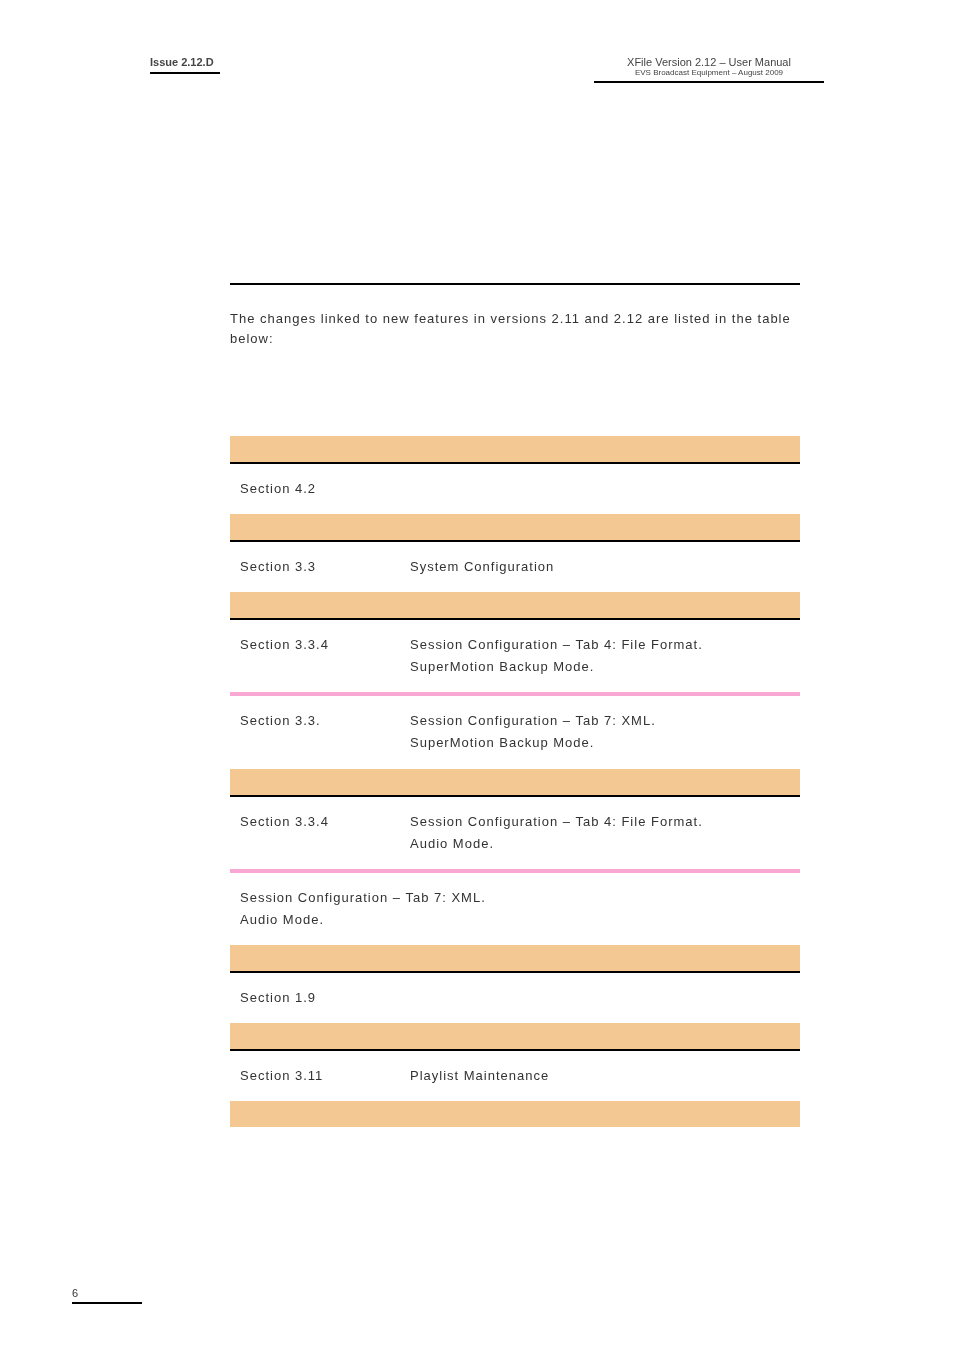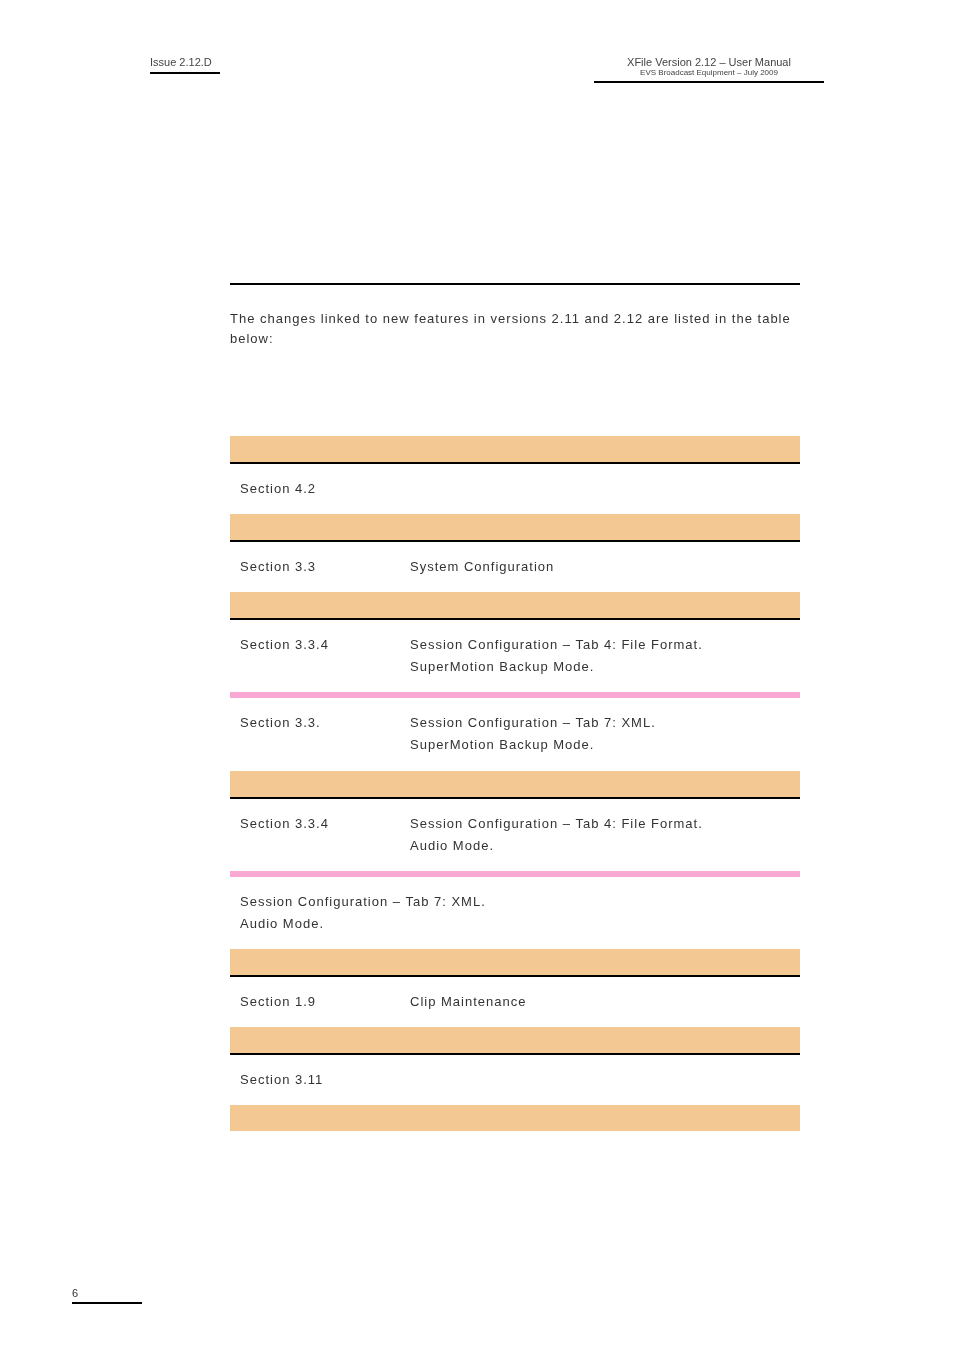--- a/index.html
+++ b/index.html
@@ -26,20 +26,21 @@
   color: #444;
 }
 .header-left {
   text-align: left;
 }
 .header-right {
   text-align: center;
 }
 .header .issue {
   font-size: 11px;
+  font-weight: bold;
 }
 .header .title1 {
   font-size: 11px;
 }
 .header .title2 {
   font-size: 8px;
 }
 .header-rule-left {
   width: 70px;
   height: 2px;
@@ -89,21 +90,21 @@
   line-height: 1.7;
 }
 .row .c1 {
   width: 170px;
   flex-shrink: 0;
 }
 .row .c2 {
   flex: 1;
 }
 .row.divider {
-  border-bottom: 6px solid #f9a8d4;
+  border-bottom: 4px solid #f9a8d4;
 }
 .footer {
   position: absolute;
   bottom: 46px;
   left: 72px;
   font-size: 11px;
 }
 .footer-rule {
   width: 70px;
   height: 2px;
@@ -116,21 +117,21 @@
 
 <div class="page">
 
   <div class="header">
     <div class="header-left">
       <div class="issue">Issue 2.12.D</div>
       <div class="header-rule-left"></div>
     </div>
     <div class="header-right">
       <div class="title1">XFile Version 2.12 – User Manual</div>
-      <div class="title2">EVS Broadcast Equipment – July 2009</div>
+      <div class="title2">EVS Broadcast Equipment – August 2009</div>
       <div class="header-rule-right"></div>
     </div>
   </div>
 
   <div class="content">
     <div class="top-rule"></div>
     <div class="intro">The changes linked to new features in versions 2.11 and 2.12 are listed in the table below:</div>
 
     <div class="table" id="table">
         <div class="sep-band"></div>
@@ -155,25 +156,25 @@
         <div class="row divider">
           <div class="c1">Section 3.3.4</div>
           <div class="c2">Session Configuration – Tab 4: File Format.<br>Audio Mode.</div>
         </div>
         <div class="row">
           <div class="c2">Session Configuration – Tab 7: XML.<br>Audio Mode.</div>
         </div>
         <div class="sep-band"></div>
         <div class="row">
           <div class="c1">Section 1.9</div>
-          <div class="c2">Clip Maintenance</div>
         </div>
         <div class="sep-band"></div>
         <div class="row">
           <div class="c1">Section 3.11</div>
+          <div class="c2">Playlist Maintenance</div>
         </div>
         <div class="sep-band no-border"></div>
       </div>
   </div>
 
   <div class="footer">
     <span>6</span>
     <div class="footer-rule"></div>
   </div>
 

